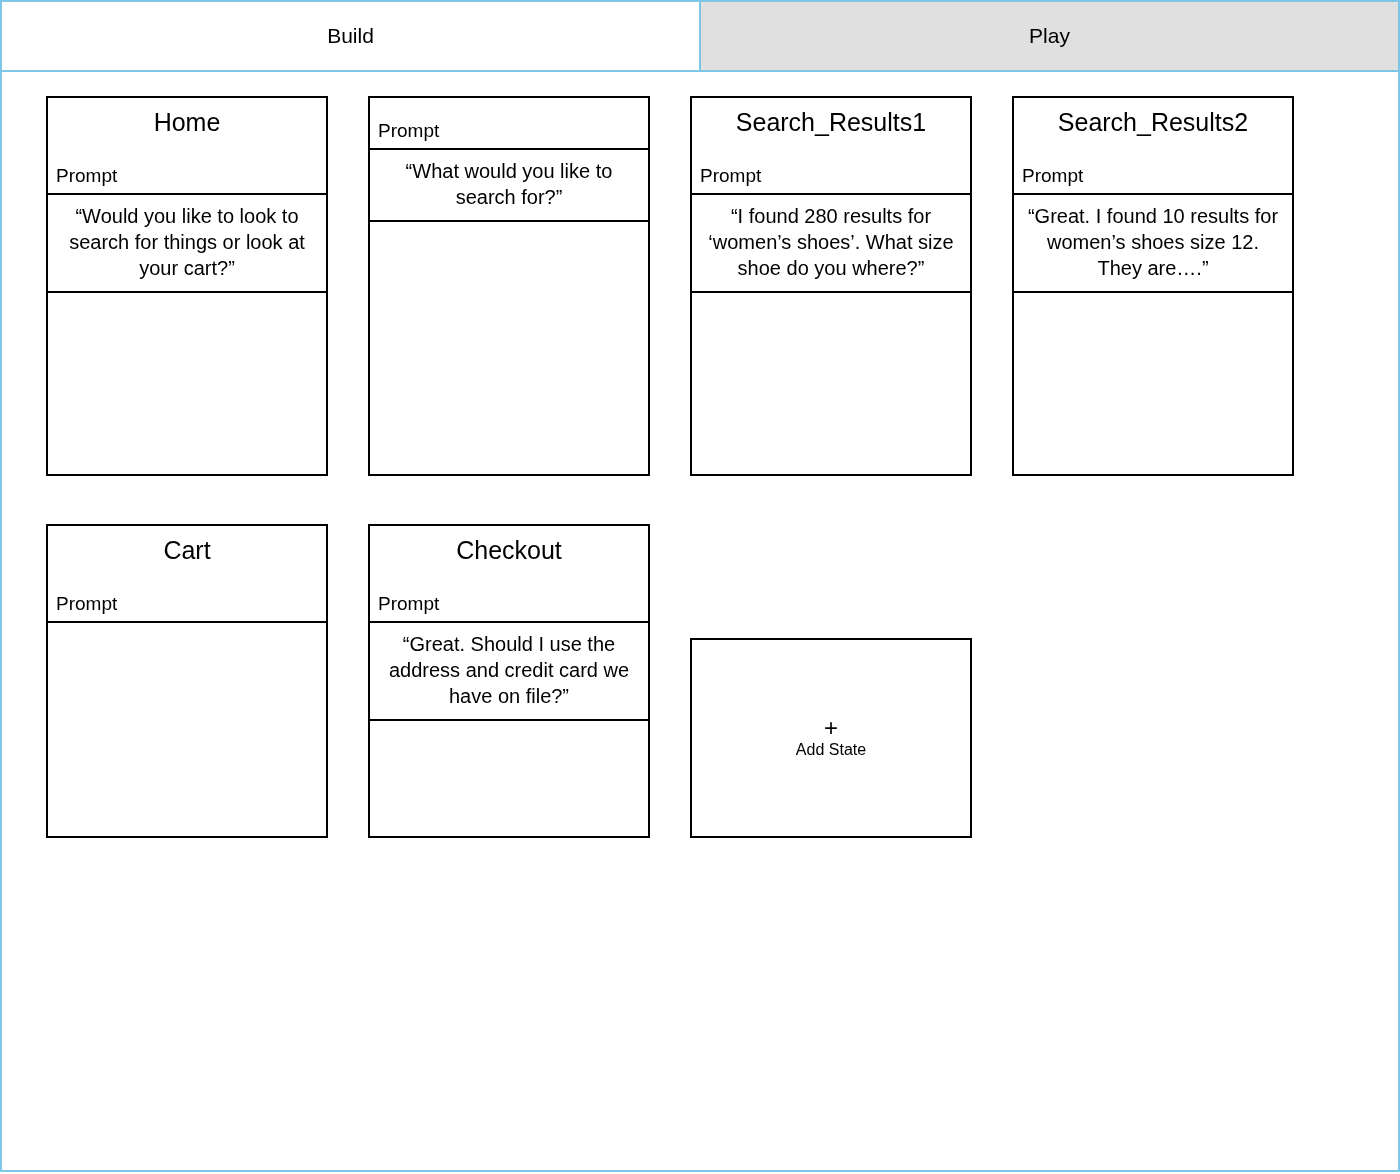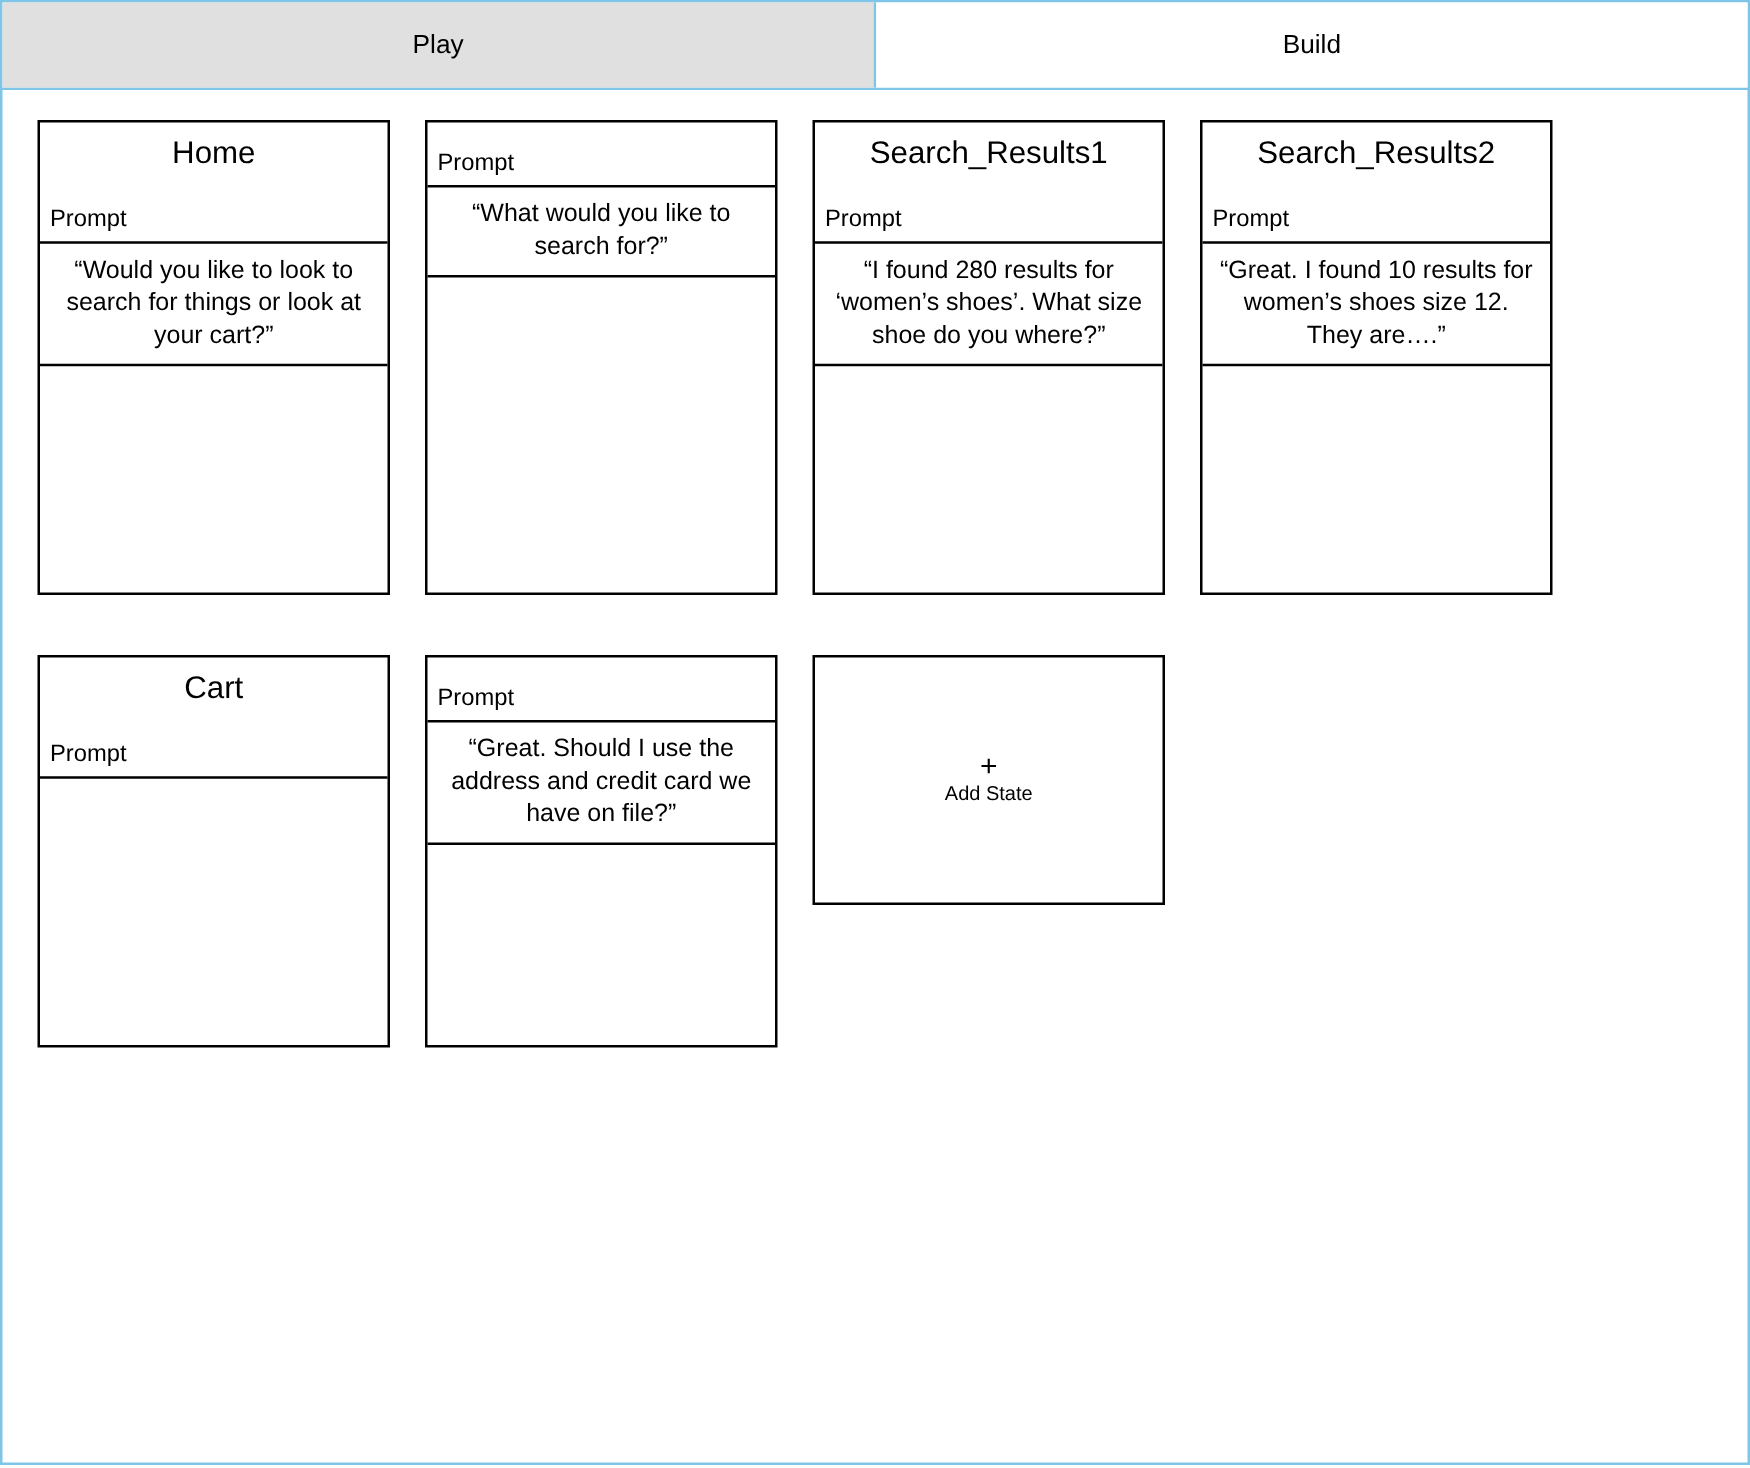--- a/index.html
+++ b/index.html
@@ -34,25 +34,26 @@
     .tab.active {
       background: #fff;
     }
     .tab.inactive {
       background: #e0e0e0;
     }
     .canvas {
       border: 2px solid #7fc5e8;
       border-top: none;
       height: 1100px;
-      padding: 24px 28px;
+      padding: 24px 44px;
       display: flex;
       flex-wrap: wrap;
       align-content: flex-start;
-      gap: 48px 28px;
+      gap: 48px 40px;
+      align-items: flex-end;
     }
     .state-card {
       width: 282px;
       border: 2px solid #000;
       background: #fff;
       display: flex;
       flex-direction: column;
     }
     .state-card.tall {
       height: 380px;
@@ -99,22 +100,22 @@
     }
     .add-state-label {
       font-size: 16px;
       line-height: 1.2;
     }
   </style>
 </head>
 <body>
 
 <div class="tabs">
+  <div class="tab active">Build</div>
   <div class="tab inactive">Play</div>
-  <div class="tab active">Build</div>
 </div>
 
 <div class="canvas">
 
   <div class="state-card tall">
     <div class="state-title">Home</div>
     <div class="state-prompt-label">Prompt</div>
     <div class="state-prompt-text">“Would you like to look to search for things or look at your cart?”</div>
     <div class="state-body"></div>
   </div>
@@ -139,20 +140,21 @@
     <div class="state-body"></div>
   </div>
 
   <div class="state-card short">
     <div class="state-title">Cart</div>
     <div class="state-prompt-label">Prompt</div>
     <div class="state-body"></div>
   </div>
 
   <div class="state-card short">
+    <div class="state-title">Checkout</div>
     <div class="state-prompt-label">Prompt</div>
     <div class="state-prompt-text">“Great. Should I use the address and credit card we have on file?”</div>
     <div class="state-body"></div>
   </div>
 
   <div class="add-state-card">
     <div class="add-state-plus">+</div>
     <div class="add-state-label">Add State</div>
   </div>
 

